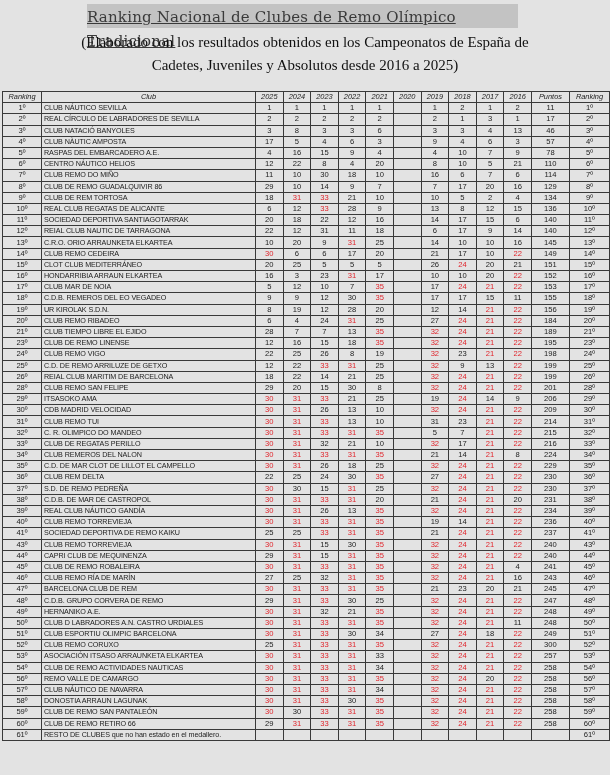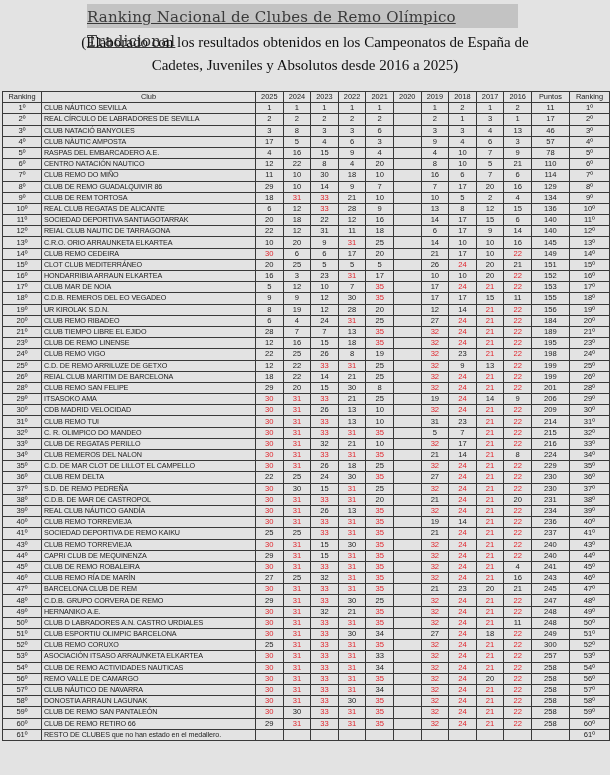--- a/index.html
+++ b/index.html
@@ -23,21 +23,21 @@
   }
   table {
     position:absolute; left:2px; top:91px; border-collapse:collapse;
     table-layout:fixed; width:606px;
   }
   td, th {
     border:1px solid #3a3a3a; height:10.2px; padding:0; font-size:7.6px; line-height:10px;
     text-align:center; font-weight:normal; white-space:nowrap; overflow:hidden;
     font-family:"Liberation Sans", sans-serif; color:#222;
   }
-  th { font-size:7.4px; }
+  th { font-size:7.4px;font-style:italic; }
   td.club { text-align:left; padding-left:2px; font-size:7.2px; letter-spacing:-0.1px; }
   td.red { color:#e0242b; }
   col.rk { width:39px; }
   col.club { width:214px; }
   col.yr { width:27.6px; }
   col.pt { width:38px; }
   col.rk2 { width:40px; }
 </style>
 </head>
 <body>
@@ -160,21 +160,21 @@
         <td></td>
         <td>4</td>
         <td>10</td>
         <td>7</td>
         <td>9</td>
         <td>78</td>
         <td>5º</td>
       </tr>
       <tr>
         <td>6º</td>
-        <td class="club">CENTRO NATACIÓN NAUTICO</td>
+        <td class="club">CENTRO NÁUTICO HELIOS</td>
         <td>12</td>
         <td>22</td>
         <td>8</td>
         <td>4</td>
         <td>20</td>
         <td></td>
         <td>8</td>
         <td>10</td>
         <td>5</td>
         <td>21</td>

